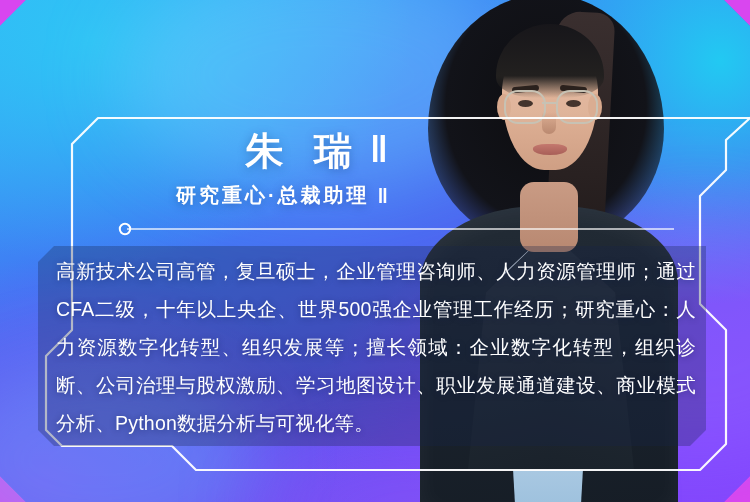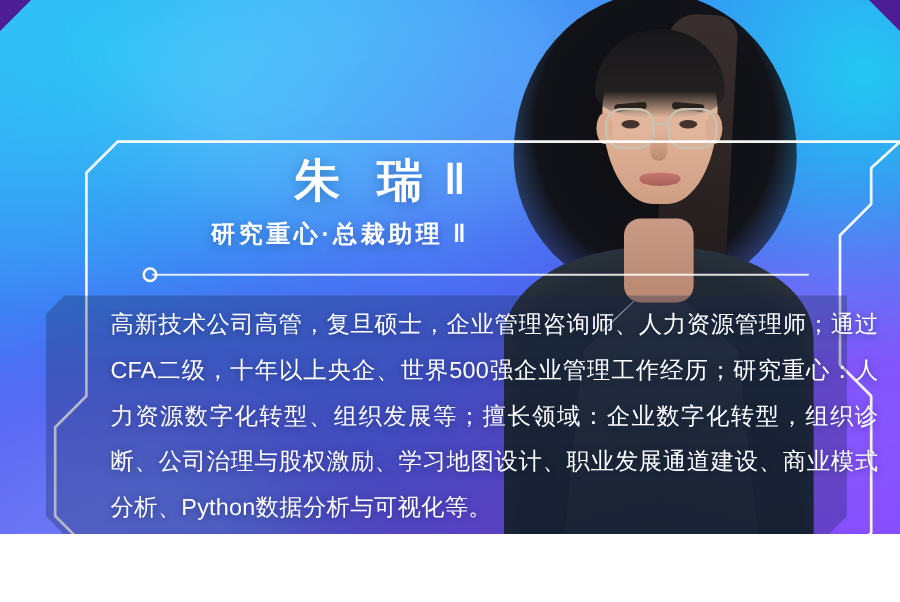--- a/index.html
+++ b/index.html
@@ -7,23 +7,23 @@
     padding: 0;
     background: #ffffff;
   }
   body {
     font-family: "Liberation Sans", "DejaVu Sans", sans-serif;
   }
 
   #card {
     position: relative;
     width: 750px;
-    height: 445px;
+    height: 502px;
     overflow: hidden;
-    background: #4c1d95;
+    background: #d946ef;
   }
 
   
   .bg {
     position: absolute;
     left: 0; top: 0;
     width: 750px; height: 502px;
     background:
       radial-gradient(ellipse 520px 360px at 12% 8%,  #2fc4f5 0%, rgba(47,196,245,0) 62%),
       radial-gradient(ellipse 420px 420px at 96% 12%, #22c9f2 0%, rgba(34,201,242,0) 58%),
@@ -257,21 +257,20 @@
   .bio-text {
     position: absolute;
     left: 56px; top: 252px;
     width: 640px;
     color: #ffffff;
     font-size: 19.5px;
     line-height: 38px;
     letter-spacing: .2px;
     text-align: justify;
     text-shadow: 0 1px 6px rgba(10,25,70,.45);
-    margin-left: 36px;
   }
 </style>
 </head>
 <body>
 
 <div id="card">
 
   <div class="bg"></div>
 
   <div class="bloom bloom-a"></div>

